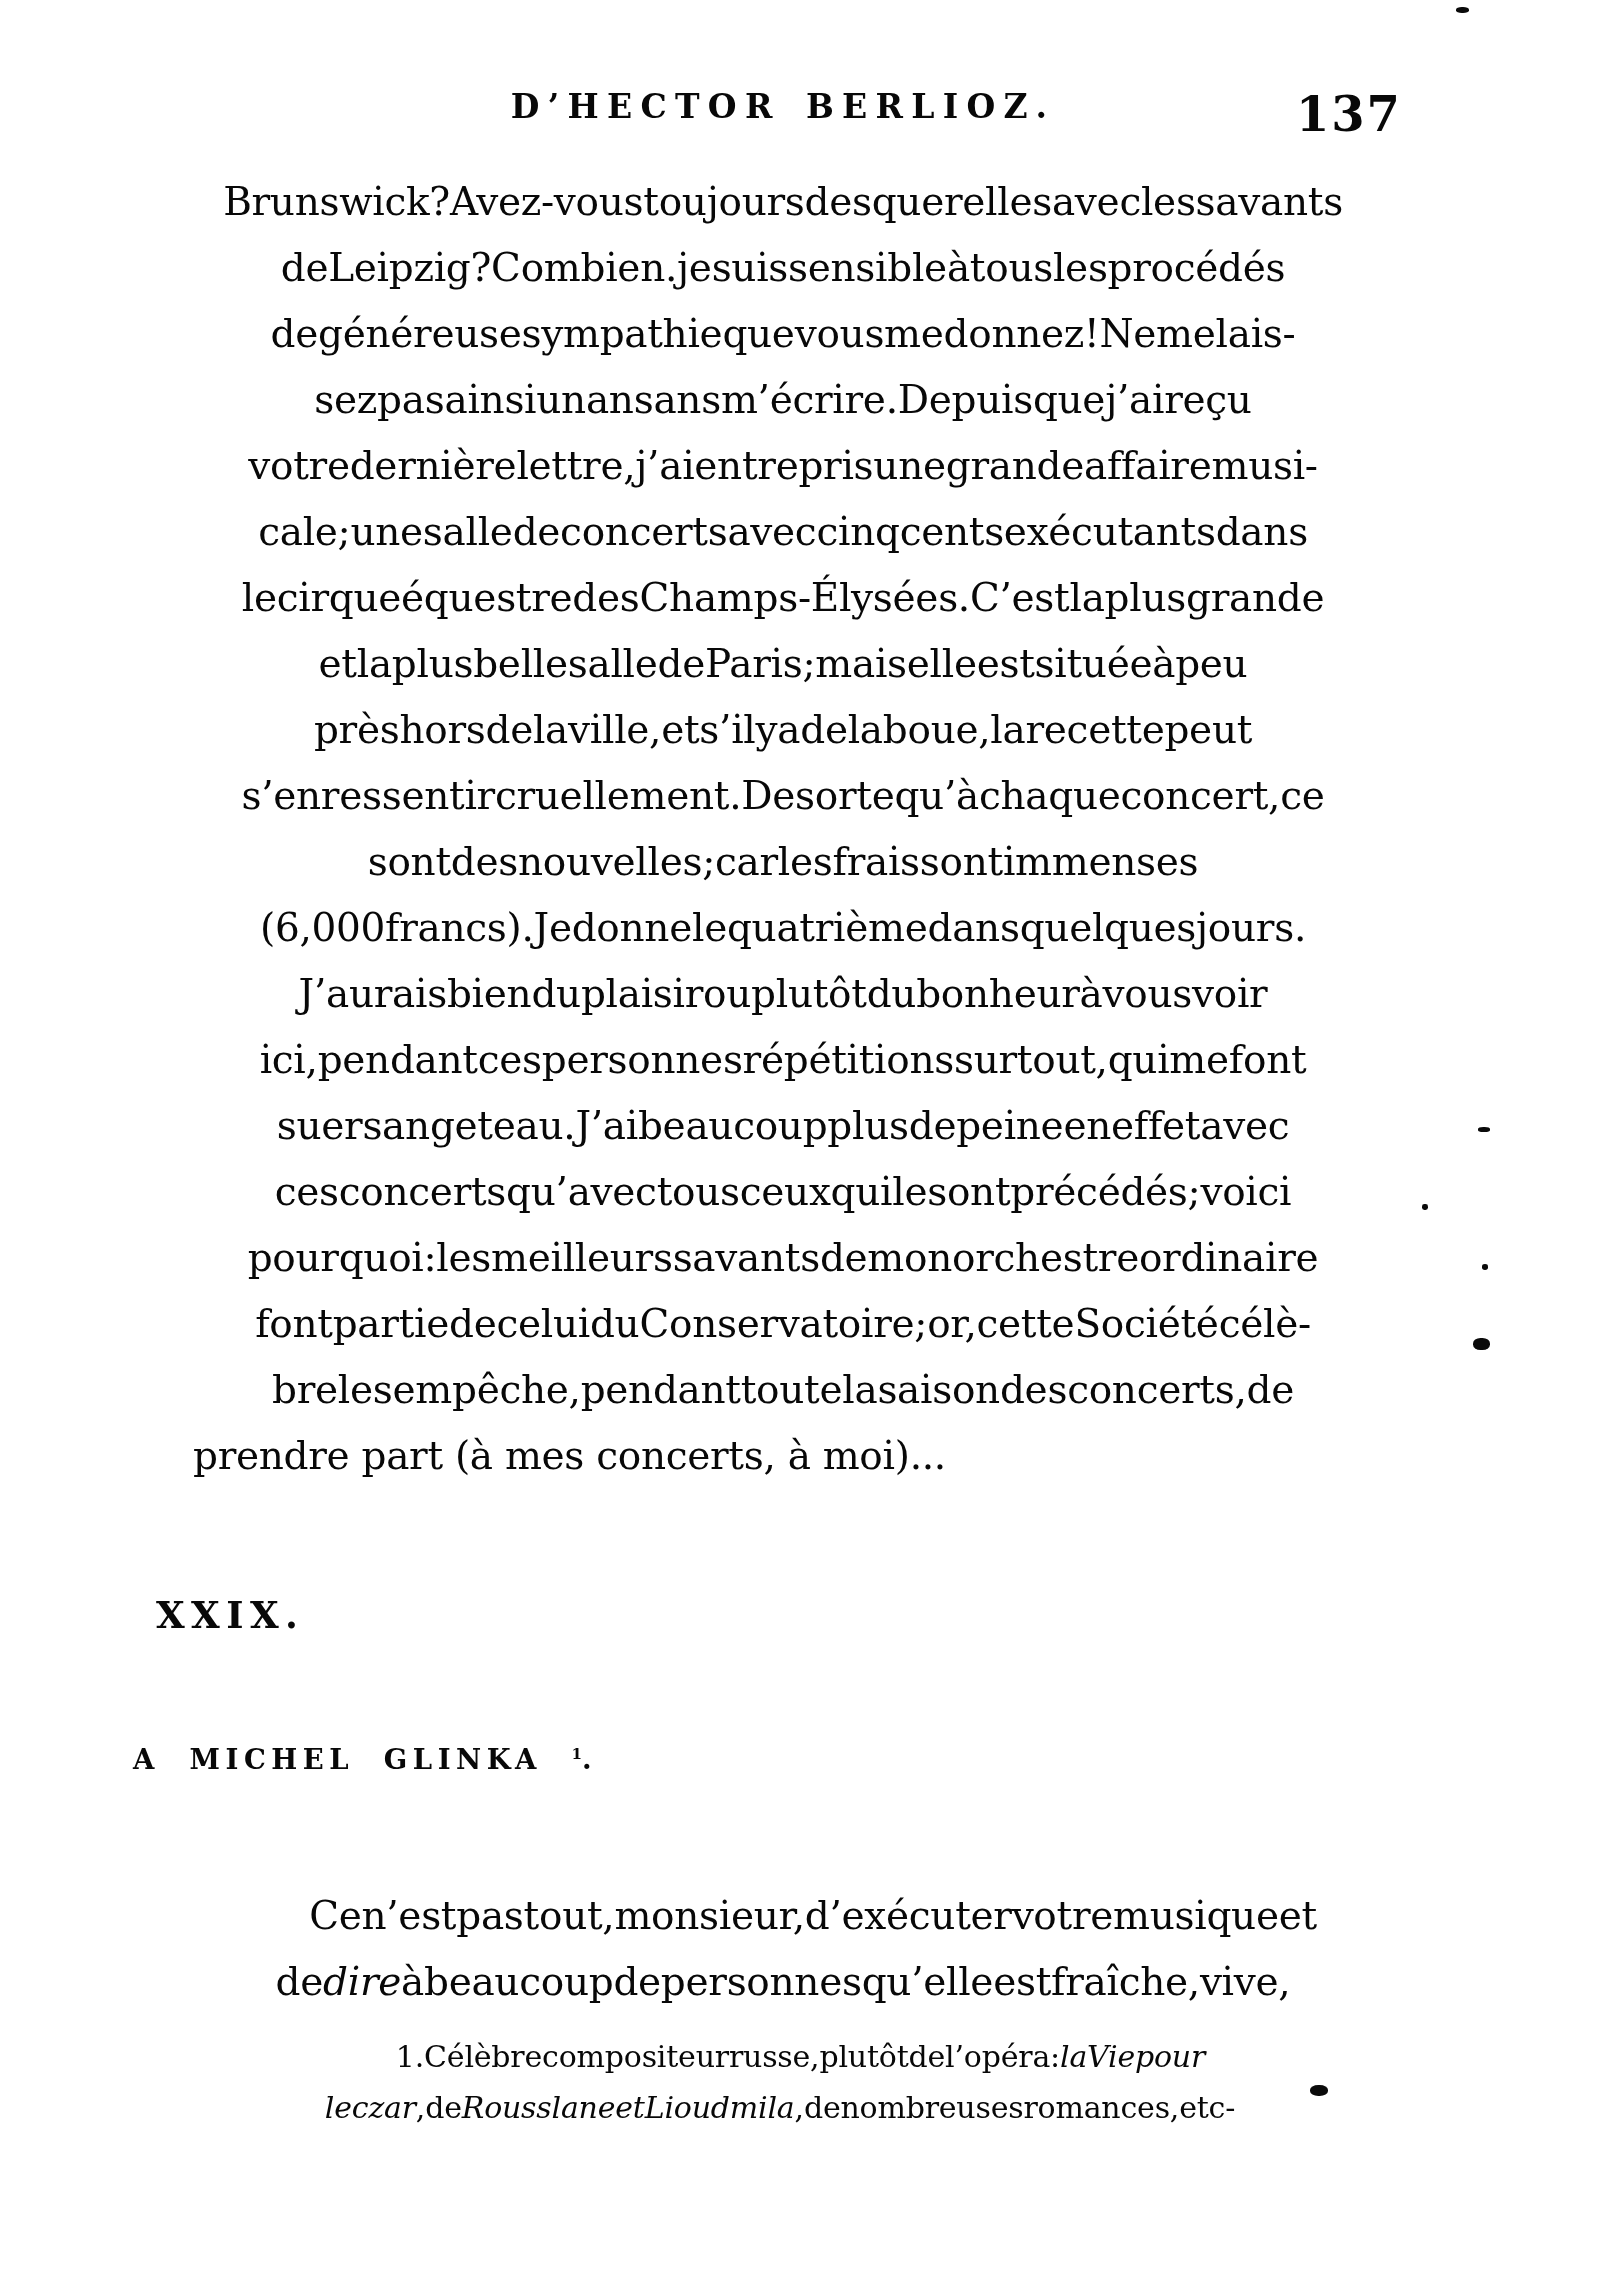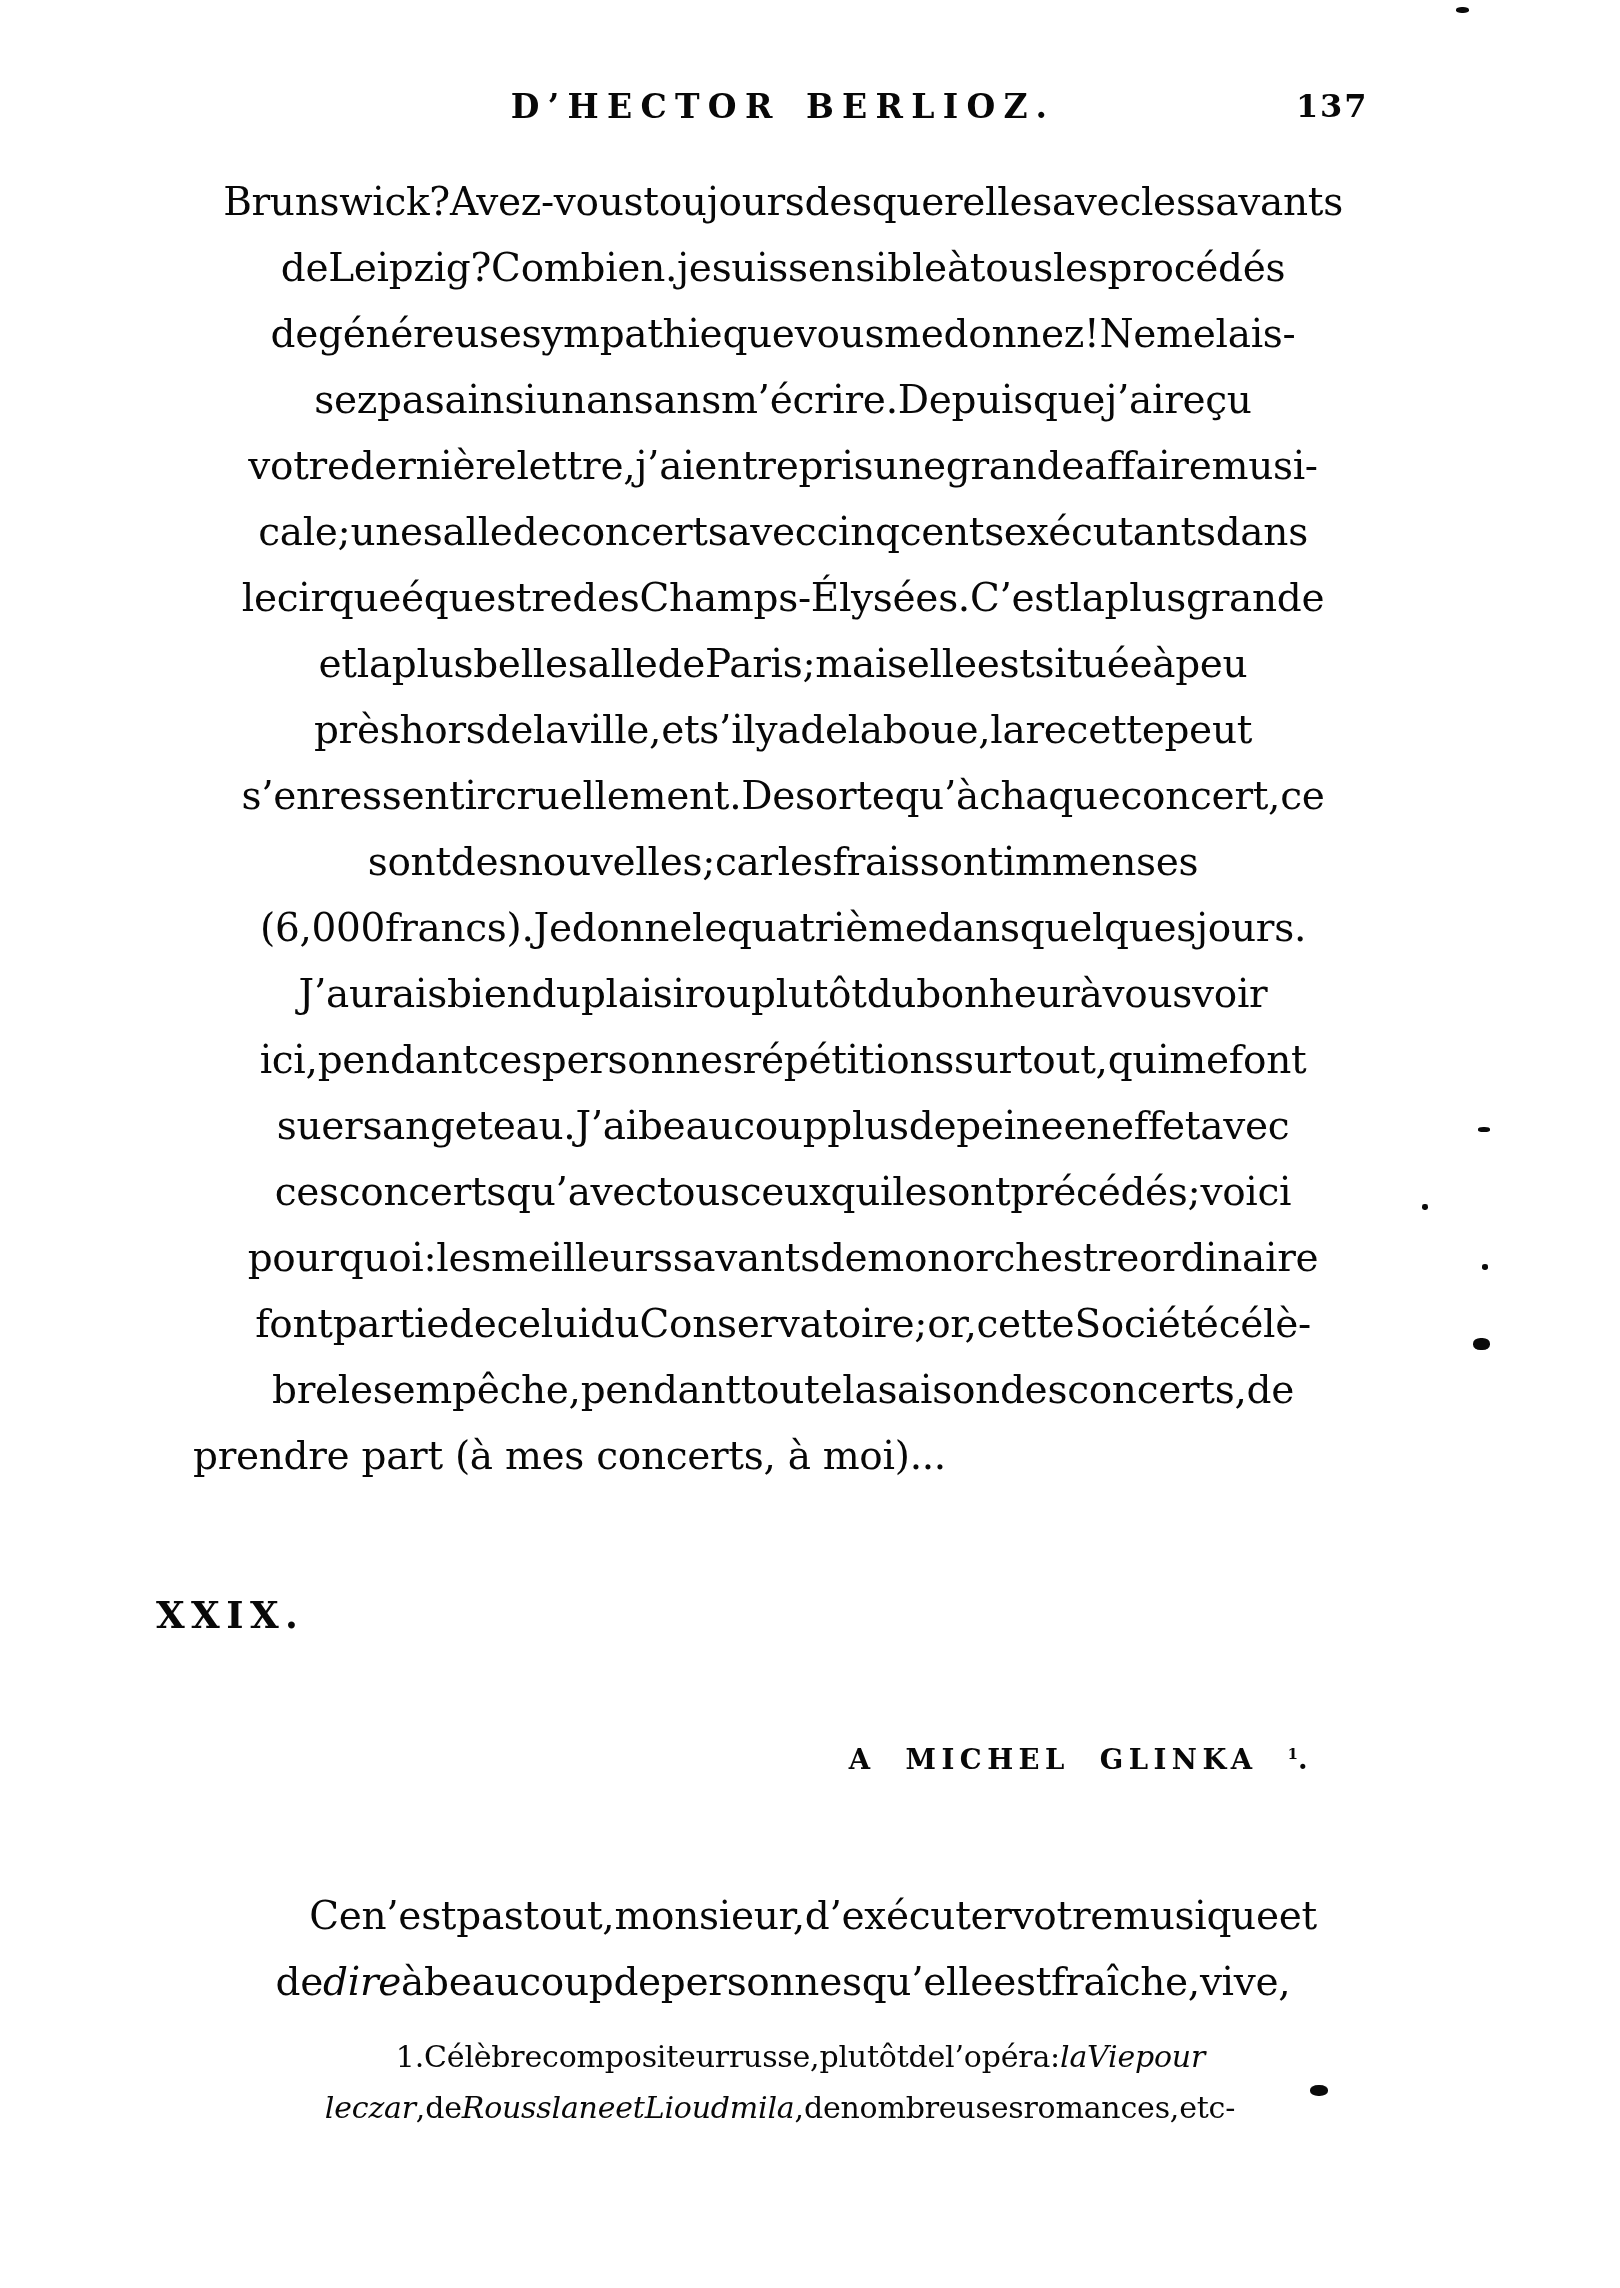--- a/index.html
+++ b/index.html
@@ -23,21 +23,21 @@
     font-weight: 700;
     letter-spacing: 8.3px;
     word-spacing: 5.5px;
     line-height: 1;
     white-space: nowrap;
   }
   .page-number {
     position: absolute;
     left: 1296px;
     top: 90px;
-    font-size: 32px;
+    font-size: 48px;
     font-weight: 700;
     letter-spacing: 1.8px;
     line-height: 1;
   }
   
   .letter-body {
     position: absolute;
     left: 193px;
     top: 169px;
     width: 1180px;
@@ -72,21 +72,21 @@
     letter-spacing: 6.4px;
     line-height: 1;
     white-space: nowrap;
   }
   
   .dedication {
     position: absolute;
     left: 193px;
     width: 1180px;
     top: 1746px;
-    text-align: right;
+    text-align: left;
     transform: translateX(-60px);
     font-size: 27.5px;
     font-weight: 700;
     letter-spacing: 5.5px;
     word-spacing: 14.7px;
     line-height: 1;
     white-space: nowrap;
   }
   
   .second-paragraph {

